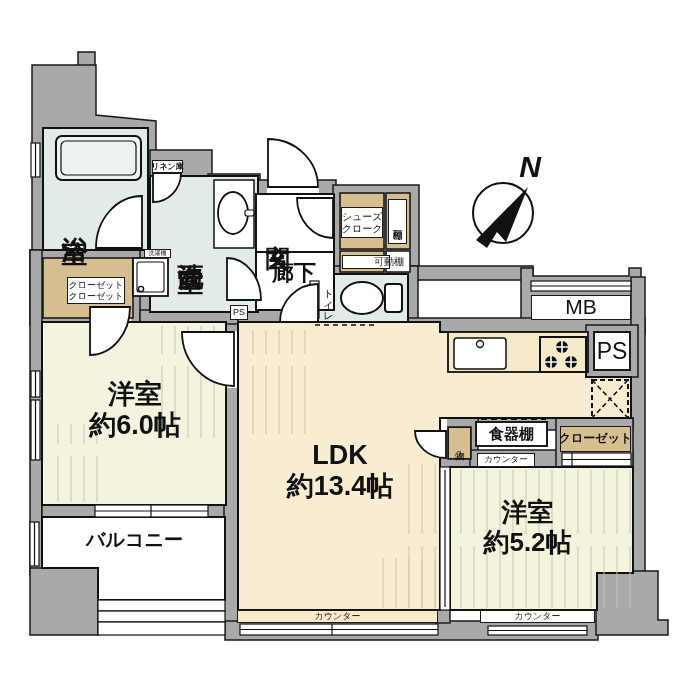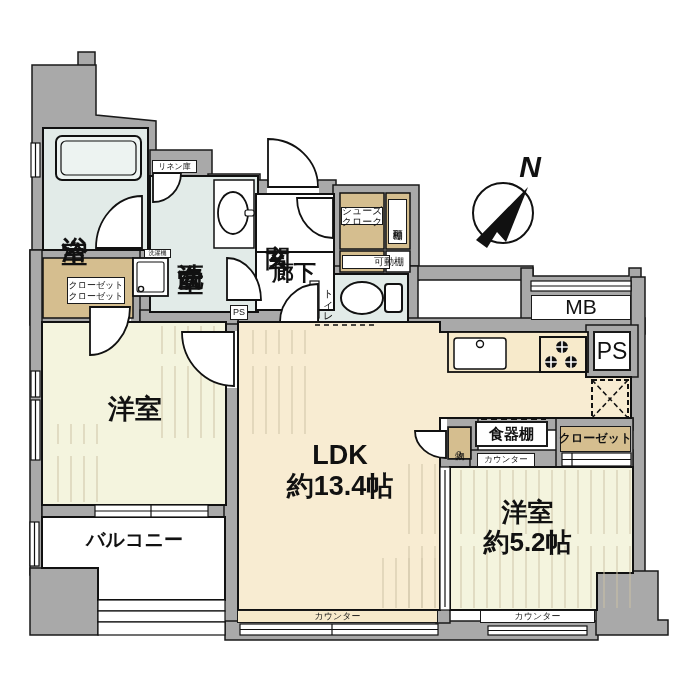--- a/index.html
+++ b/index.html
@@ -168,42 +168,43 @@
     <path d="M446,431 L415,431 A31,27 0 0 0 446,458 Z"></path>
   </g>
 
   <g>
     <circle cx="503" cy="213" r="30" fill="#fff" stroke="#111" stroke-width="2"></circle>
     <path fill="#111" d="M528,187 L476,240 L487,248 L497,232 L506,242 Z"></path>
   </g>
 </svg>
 
 <div class="lbl vlbl" style="left:56px;top:180px;width:36px;height:76px;font-size:26px;font-weight:bold;">浴室</div>
-<div class="lbl wbox" style="left:152px;top:160px;width:45px;height:13px;font-size:8px;">リネン庫</div>
+<div class="lbl wbox" style="left:152px;top:160px;width:31px;height:13px;font-size:8px;font-weight:bold;">リネン庫</div>
 <div class="lbl vlbl" style="left:172px;top:192px;width:36px;height:108px;font-size:26px;font-weight:bold;">洗面室</div>
 <div class="lbl wbox" style="left:144px;top:249px;width:27px;height:9px;font-size:6px;">洗濯機</div>
 <div class="lbl wbox" style="left:67px;top:277px;width:58px;height:27px;font-size:9px;flex-direction:column;">
   <span>クローゼット</span>
   <span>クローゼット</span>
 </div>
 <div class="lbl vlbl" style="left:262px;top:202px;width:32px;height:52px;font-size:24px;font-weight:bold;">玄関</div>
-<div class="lbl wbox" style="left:341px;top:207px;width:42px;height:18px;font-size:10px;flex-direction:column;">
+<div class="lbl wbox" style="left:341px;top:207px;width:42px;height:31px;font-size:10px;flex-direction:column;">
   <span>シューズ</span>
   <span>クローク</span>
 </div>
 <div class="lbl wbox vlbl" style="left:388px;top:199px;width:19px;height:45px;font-size:10px;letter-spacing:0;">可動棚</div>
 <div class="lbl wbox" style="left:342px;top:255px;width:40px;height:14px;font-size:10px;padding-left:46px;">可動棚</div>
 <div class="lbl" style="left:262px;top:260px;width:64px;height:26px;font-size:22px;font-weight:bold;">廊下</div>
 <div class="lbl vlbl" style="left:321px;top:278px;width:14px;height:42px;font-size:10px;letter-spacing:0;">トイレ</div>
 <div class="lbl wbox" style="left:230px;top:305px;width:18px;height:15px;font-size:9px;">PS</div>
 <div class="lbl wbox" style="left:531px;top:295px;width:100px;height:25px;font-size:21px;border-width:1.5px;">MB</div>
 <div class="lbl wbox" style="left:593px;top:331px;width:38px;height:40px;font-size:23px;border-width:2.5px;">PS</div>
 
 <div class="lbl big" style="left:60px;top:378px;width:150px;height:64px;flex-direction:column;">
   <span>洋室</span>
+  <span>約6.0帖</span>
 </div>
 <div class="lbl big" style="left:270px;top:424px;width:140px;height:66px;flex-direction:column;margin-top:14px;">
   <span>LDK</span>
   <span>約13.4帖</span>
 </div>
 <div class="lbl big" style="left:440px;top:497px;width:175px;height:62px;flex-direction:column;font-size:26px;">
   <span>洋室</span>
   <span>約5.2帖</span>
 </div>
 <div class="lbl" style="left:72px;top:530px;width:125px;height:24px;font-size:19px;font-weight:bold;font-family:Liberation Mono, monospace;">バルコニー</div>

